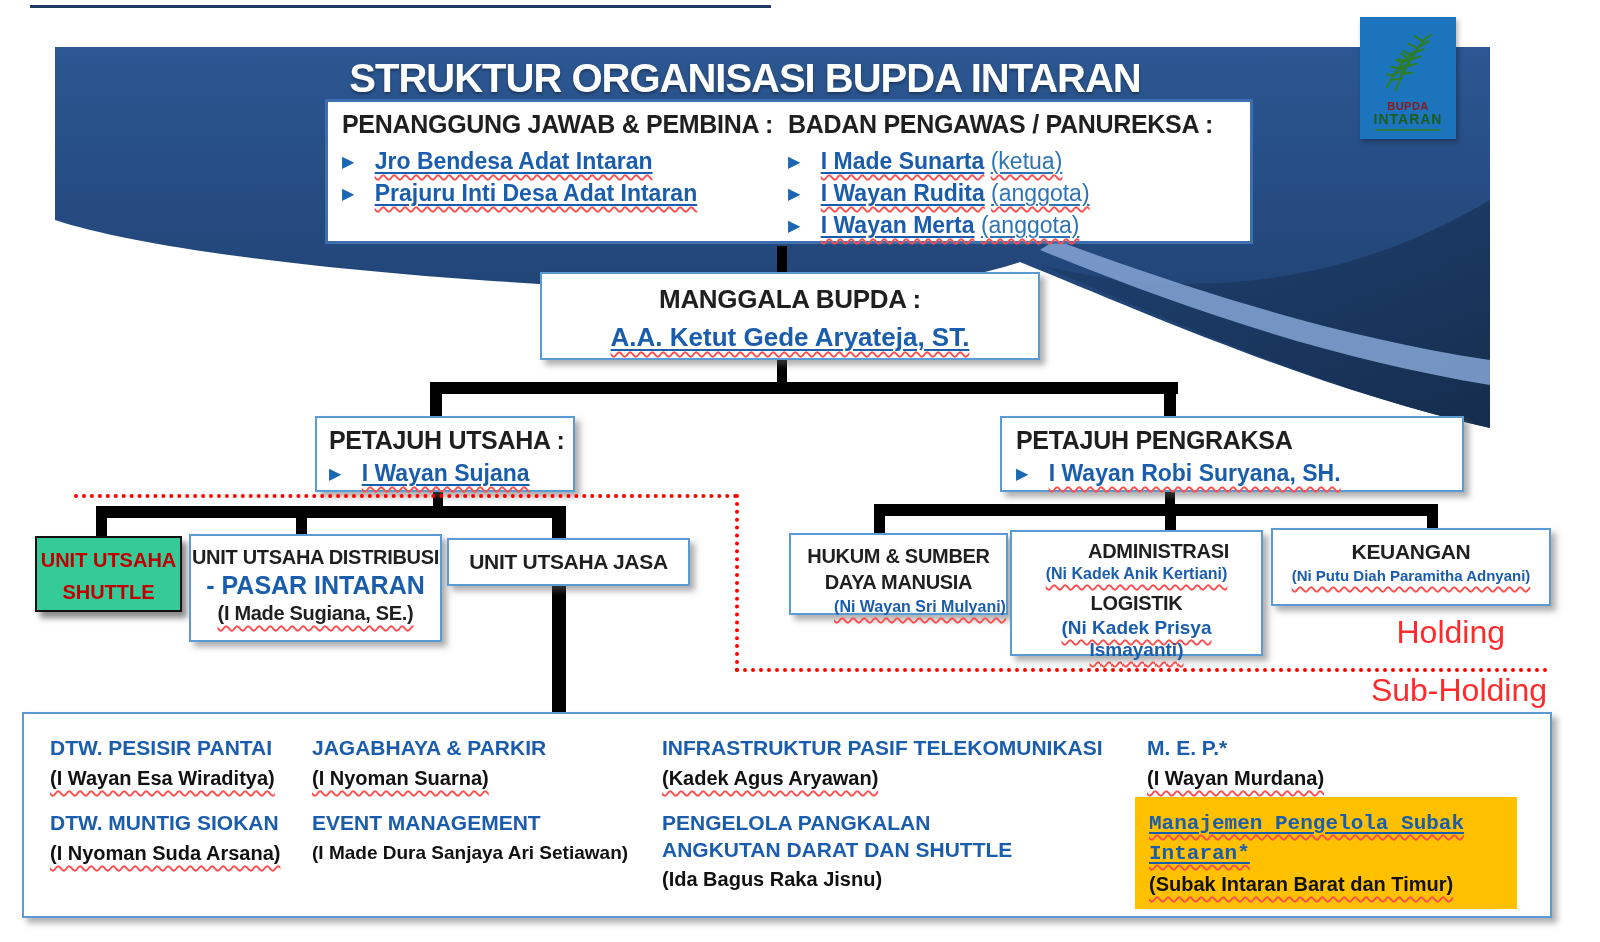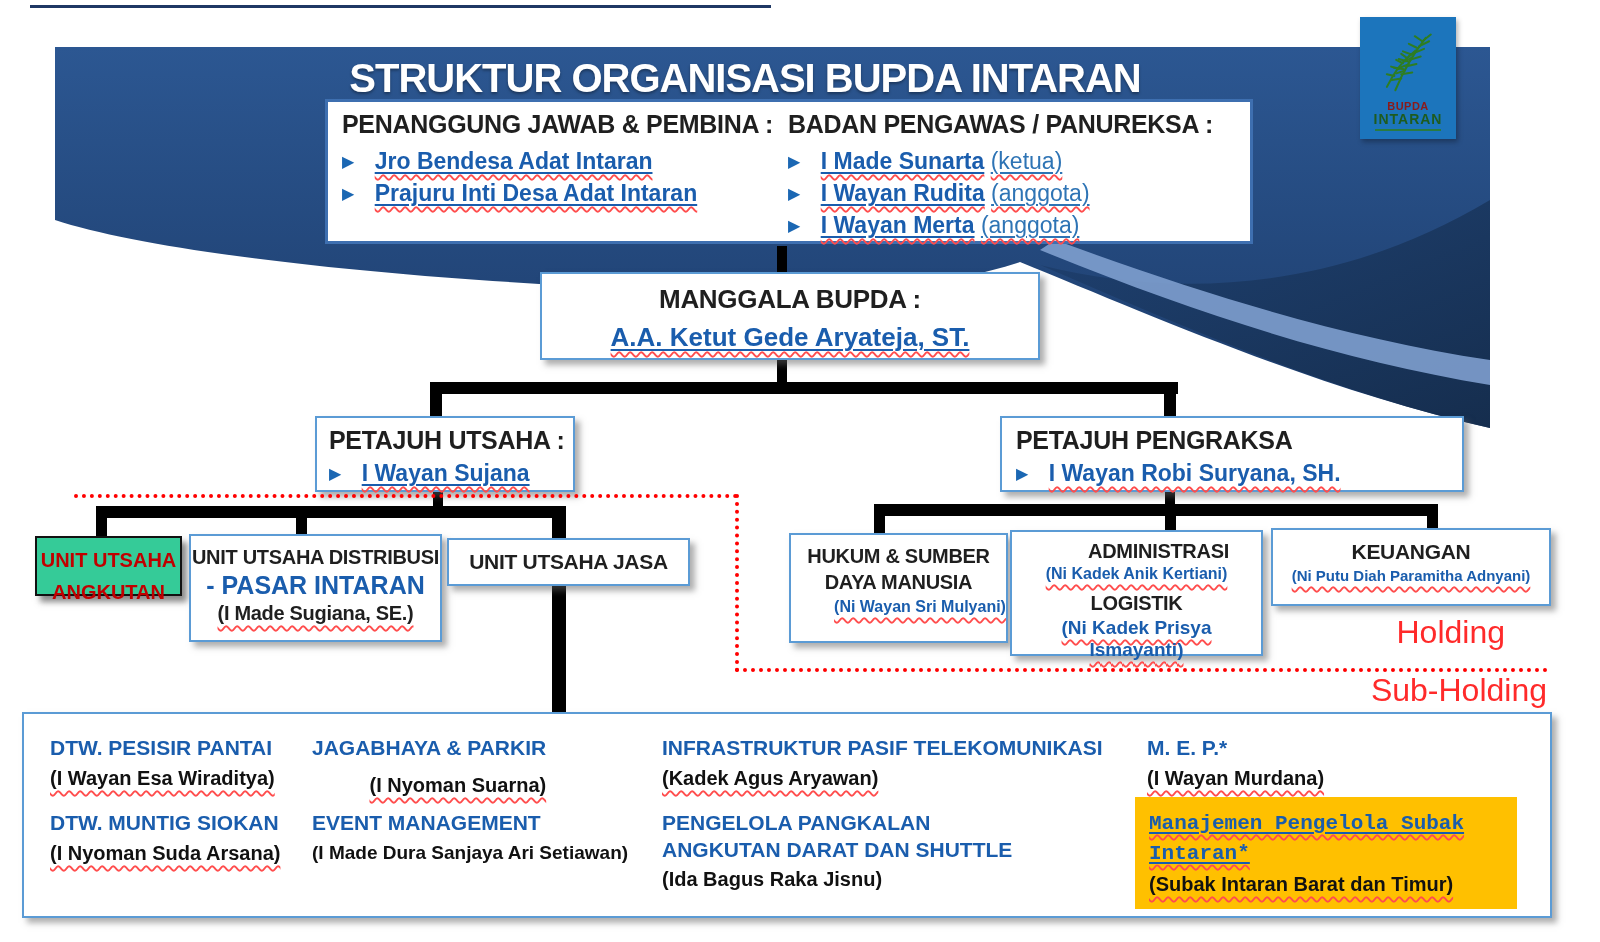--- a/index.html
+++ b/index.html
@@ -134,40 +134,40 @@
   <div class="conn" style="left:96px;top:514px;width:11px;height:24px;"></div>
   <div class="conn" style="left:296px;top:514px;width:11px;height:24px;"></div>
   <div class="conn" style="left:552px;top:506px;width:14px;height:208px;"></div>
 
   <div class="conn" style="left:1165px;top:492px;width:10px;height:14px;"></div>
   <div class="conn" style="left:874px;top:504px;width:564px;height:12px;"></div>
   <div class="conn" style="left:874px;top:514px;width:11px;height:22px;"></div>
   <div class="conn" style="left:1165px;top:514px;width:11px;height:18px;"></div>
   <div class="conn" style="left:1427px;top:514px;width:11px;height:16px;"></div>
 
-  <div class="box ctr" style="left:35px;top:536px;width:147px;height:60px;background:var(--green,#35CB98);
+  <div class="box ctr" style="left:35px;top:536px;width:147px;height:76px;background:var(--green,#35CB98);
               border:2px solid #111;box-shadow:5px 6px 6px rgba(60,60,60,.6);
               color:var(--green-text,#C00000);font-weight:bold;font-size:20px;line-height:1.6;padding-top:6px;">
     <div>UNIT UTSAHA</div>
-    <div>ANGKUTAN</div>
+    <div>SHUTTLE</div>
   </div>
 
   <div class="box ctr" style="left:189px;top:534px;width:253px;height:108px;">
     <div class="hdr-black" style="font-size:20px;margin-top:10px;">UNIT UTSAHA DISTRIBUSI</div>
     <div class="blue-strong" style="font-size:25px;margin-top:2px;">- PASAR INTARAN</div>
     <div style="font-size:20px;margin-top:2px;">
       <span class="wv hdr-black">(I Made Sugiana, SE.)</span>
     </div>
   </div>
 
   <div class="box ctr" style="left:447px;top:538px;width:243px;height:48px;display:flex;align-items:center;justify-content:center;">
     <div class="hdr-black" style="font-size:21px;">UNIT UTSAHA JASA</div>
   </div>
 
-  <div class="box ctr" style="left:789px;top:533px;width:219px;height:110px;">
+  <div class="box ctr" style="left:789px;top:533px;width:219px;height:82px;">
     <div class="hdr-black" style="font-size:20px;margin-top:8px;line-height:1.3;">HUKUM &amp; SUMBER</div>
     <div class="hdr-black" style="font-size:20px;line-height:1.3;">DAYA MANUSIA</div>
     <div style="font-size:16px;margin-top:3px;padding-left:43px;">
       <span class="wv blue-strong">(Ni Wayan Sri Mulyani)</span>
     </div>
   </div>
 
   <div class="box ctr" style="left:1010px;top:530px;width:253px;height:126px;">
     <div class="hdr-black" style="font-size:20px;margin-top:8px;padding-left:44px;">ADMINISTRASI</div>
     <div style="font-size:16px;margin-top:2px;">
@@ -199,21 +199,21 @@
       <div class="sub-title">DTW. PESISIR PANTAI</div>
       <div class="sub-name" style="margin-top:7px;"><span class="wv">(I Wayan Esa Wiraditya)</span></div>
     </div>
     <div class="abs" style="left:26px;top:97px;">
       <div class="sub-title">DTW. MUNTIG SIOKAN</div>
       <div class="sub-name" style="margin-top:7px;"><span class="wv">(I Nyoman Suda Arsana)</span></div>
     </div>
 
     <div class="abs" style="left:288px;top:22px;">
       <div class="sub-title">JAGABHAYA &amp; PARKIR</div>
-      <div class="sub-name" style="margin-top:14px;text-align:right;"><span class="wv">(I Nyoman Suarna)</span></div>
+      <div class="sub-name" style="margin-top:7px;"><span class="wv">(I Nyoman Suarna)</span></div>
     </div>
     <div class="abs" style="left:288px;top:97px;">
       <div class="sub-title">EVENT MANAGEMENT</div>
       <div class="sub-name" style="margin-top:7px;font-size:19px;">(I Made Dura Sanjaya Ari Setiawan)</div>
     </div>
 
     <div class="abs" style="left:638px;top:22px;">
       <div class="sub-title">INFRASTRUKTUR PASIF TELEKOMUNIKASI</div>
       <div class="sub-name" style="margin-top:7px;"><span class="wv">(Kadek Agus Aryawan)</span></div>
     </div>

